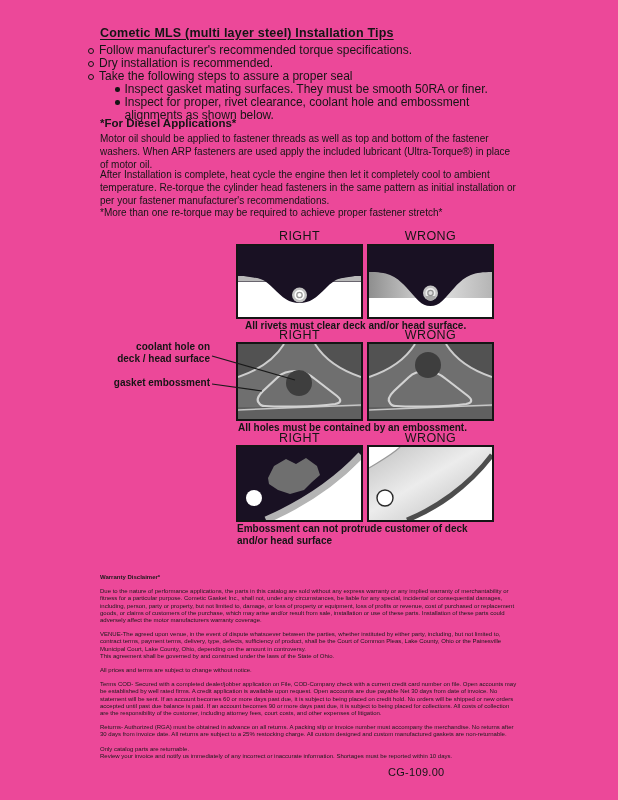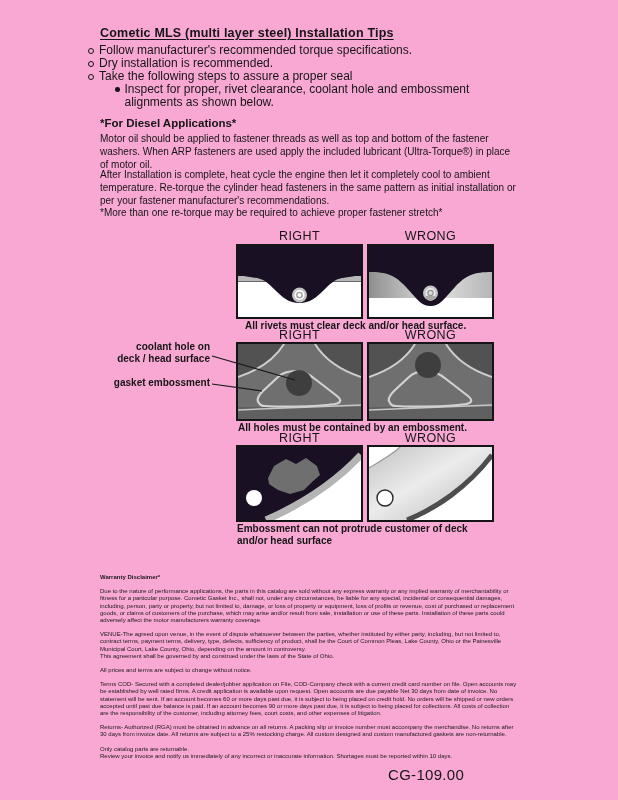--- a/index.html
+++ b/index.html
@@ -1,17 +1,17 @@
 <!DOCTYPE html>
 <html><head>
 <meta charset="utf-8">
 <style>
   html,body { margin:0; padding:0; background:#ffffff; }
   .page {
-    position:relative; width:618px; height:800px; background:#f9a8d4;
+    position:relative; width:618px; height:800px; background:#ec4899;
     font-family:"Liberation Sans", sans-serif; color:#151515; overflow:hidden;
   }
   .title {
     position:absolute; left:100px; top:26px; font-size:12.5px; font-weight:bold;
     text-decoration:underline; text-underline-offset:2px; letter-spacing:0.2px;
   }
   .bullets { position:absolute; left:88px; top:44px; width:440px; }
   .bullet-row { display:flex; align-items:flex-start; font-size:12px; line-height:13px; }
   .o-marker { flex:none; width:4px; height:4px; border:1px solid #151515; border-radius:50%; margin:4px 5px 0 0; }
   .dot-marker { flex:none; width:4.5px; height:4.5px; background:#151515; border-radius:50%; margin:4px 5px 0 0; }
@@ -21,41 +21,45 @@
   .p1 { top:133px; } .p2 { top:169px; } .p3 { top:207px; }
   .diag-label { position:absolute; width:127px; text-align:center; font-size:12.5px; font-weight:normal; letter-spacing:0.4px; }
   .diag-box { position:absolute; width:123px; border:2px solid #151515; background:#fff; line-height:0; }
   .diag-box svg { display:block; }
   .caption { position:absolute; font-size:10px; font-weight:bold; line-height:11.5px; white-space:pre-line; margin:0; }
   .side-label { position:absolute; font-size:10px; font-weight:bold; text-align:right; line-height:11.5px; white-space:pre-line; }
   .leader-overlay { position:absolute; left:0; top:0; pointer-events:none; }
   .legal { position:absolute; left:100px; top:574px; width:418px; font-size:6px; line-height:7.2px; color:#1a1a1a; }
   .legal p { margin:0 0 7px 0; white-space:pre-line; }
   .legal-heading { font-weight:bold; margin:0 0 8px 0; }
-  .footer-code { position:absolute; left:388px; top:766px; font-size:15px; letter-spacing:0.3px; }
+  .footer-code { position:absolute; left:388px; top:766px; font-size:11px; letter-spacing:0.3px; }
 </style>
 </head>
 <body>
 
 <div class="page">
 
   <div class="title">Cometic MLS (multi layer steel) Installation Tips</div>
 
   <div class="bullets">
     <div class="bullet-row">
       <span class="o-marker"></span>
       <span>Follow manufacturer's recommended torque specifications.</span>
     </div>
     <div class="bullet-row">
       <span class="o-marker"></span>
       <span>Dry installation is recommended.</span>
     </div>
     <div class="bullet-row">
       <span class="o-marker"></span>
       <span>Take the following steps to assure a proper seal</span>
+    </div>
+    <div class="bullet-row sub">
+      <span class="dot-marker"></span>
+      <span>Inspect gasket mating surfaces.  They must be smooth 50RA or finer.</span>
     </div>
     <div class="bullet-row sub">
       <span class="dot-marker"></span>
       <span>Inspect for proper, rivet clearance, coolant hole and embossment alignments as shown below.</span>
     </div>
   </div>
 
   <div class="diesel-heading">*For Diesel Applications*</div>
   <p class="body-text p1">Motor oil should be applied to fastener threads as well as top and bottom of the fastener washers. When ARP fasteners are used apply the included lubricant (Ultra-Torque®) in place of motor oil.</p>
   <p class="body-text p2">After Installation is complete, heat cycle the engine then let it completely cool to ambient temperature. Re-torque the cylinder head fasteners in the same pattern as initial installation or per your fastener manufacturer's recommendations.</p>

